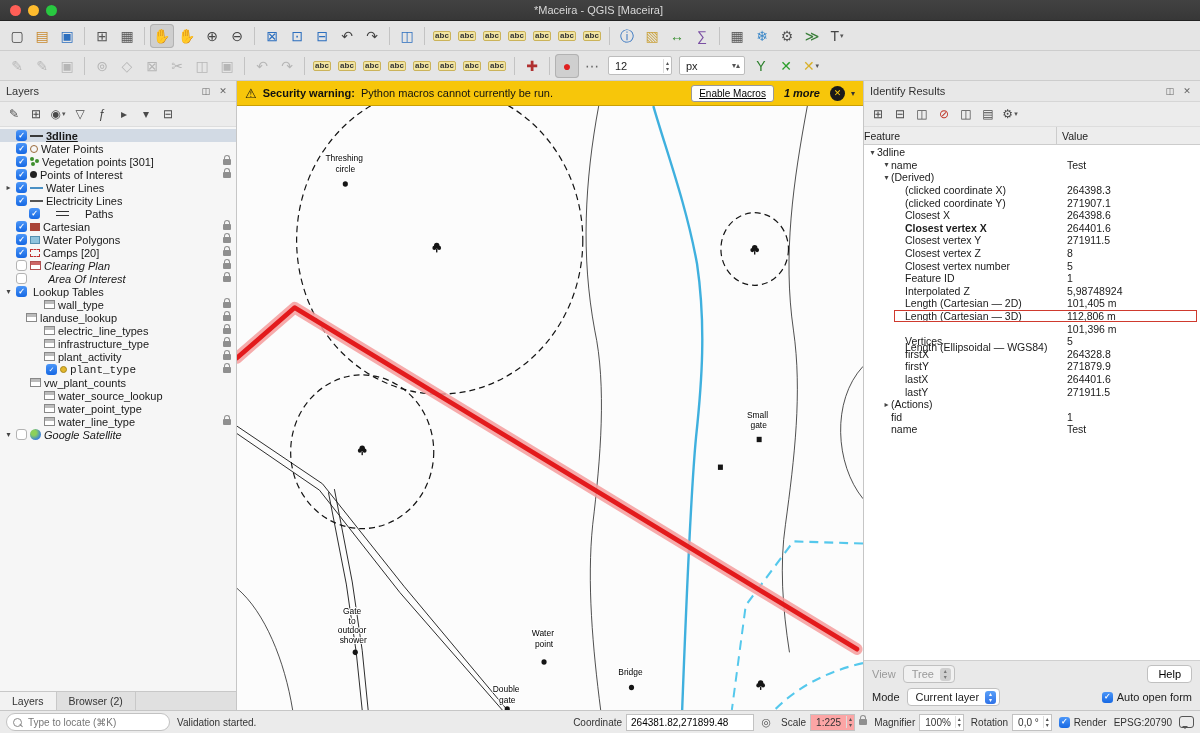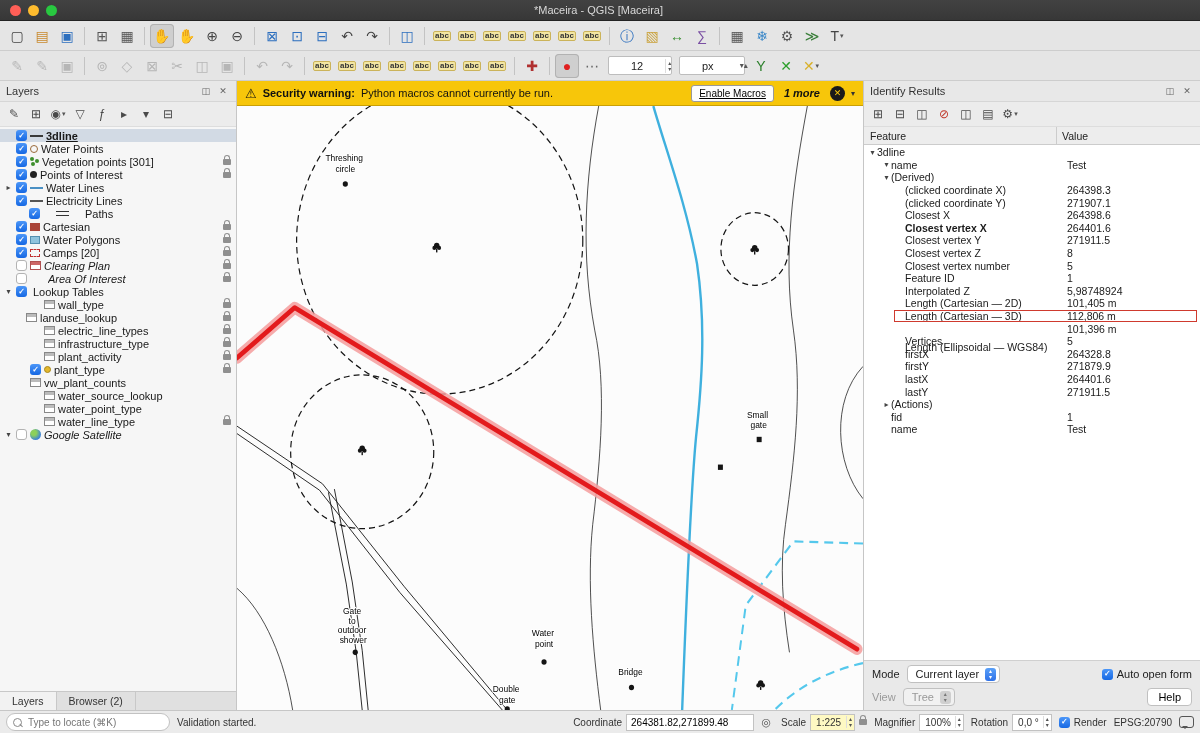--- a/index.html
+++ b/index.html
@@ -18,21 +18,21 @@
   .tb-item{width:24px;height:24px;flex:none;display:flex;align-items:center;justify-content:center;font-size:14px;color:#444;border-radius:4px;position:relative;}
   .tb-item .g{line-height:1;}
   .tb-item.pressed{background:#cfcfcf;box-shadow:inset 0 0 0 1px #b2b2b2;}
   .tb-item.grey .g{color:#b6b6b6;}
   .tb-item.sep{width:9px;}
   .tb-item.sep::after{content:"";width:1px;height:18px;background:#c3c3c3;}
   .tb-item.abc .g{font-size:8px;font-weight:bold;background:#f3e6a2;border:1px solid #cbb35a;color:#333;padding:0 1px;border-radius:2px;}
   .tb-caret{font-size:7px;color:#555;margin-left:1px;}
   .tb-num,.tb-sel{display:flex;align-items:center;background:#fff;border:1px solid #bdbdbd;height:19px;box-sizing:border-box;font-size:11px;color:#222;margin:0 3px;border-radius:2px;}
   .tb-num{width:64px;}.tb-sel{width:66px;}
-  .tb-num .val,.tb-sel .val{flex:1;padding:0 22px;}
+  .tb-num .val,.tb-sel .val{flex:1;padding:0 6px;}
   .spin-col{display:flex;flex-direction:column;font-size:6px;color:#555;border-left:1px solid #ddd;padding:1px 2px;line-height:1;}
   .sel-caret1{font-size:8px;color:#555;padding:0 4px;}
 
   
   .main{flex:1;display:flex;min-height:0;}
   .left-col{width:236px;flex:none;display:flex;flex-direction:column;background:#ededed;border-right:1px solid #c6c6c6;}
   .center-col{flex:1;display:flex;flex-direction:column;min-width:0;background:#fff;}
   .right-col{width:336px;flex:none;display:flex;flex-direction:column;background:#6d28d9;border-left:1px solid #c6c6c6;}
 
   .panel-header{height:20px;flex:none;display:flex;align-items:center;font-size:11px;color:#333;padding:0 6px;background:#e8e8e8;border-bottom:1px solid #d6d6d6;}
@@ -94,21 +94,21 @@
   .warn-close{width:15px;height:15px;border-radius:50%;background:#1a1a1a;color:#f7c60a;display:flex;align-items:center;justify-content:center;font-size:9px;}
   .warn-caret{font-size:8px;color:#333;}
 
   
   .map-wrap{flex:1;min-height:0;position:relative;background:#fcfcfc;}
   .map-wrap svg{position:absolute;inset:0;width:100%;height:100%;display:block;}
   .mlabel{font:8.5px "Liberation Sans",sans-serif;fill:#000;paint-order:stroke;stroke:#fff;stroke-width:2px;stroke-linejoin:round;text-anchor:middle;}
 
   
   .id-head{display:flex;height:17px;flex:none;background:#ededed;border-bottom:1px solid #ccc;font-size:10.5px;color:#222;align-items:center;}
-  .id-head .h1{flex:1;padding-left:6px;border-right:1px solid #ccc;height:100%;display:flex;align-items:center;}
+  .id-head .h1{flex:1;border-right:1px solid #ccc;height:100%;display:flex;align-items:center;}
   .id-head .h2{width:138px;flex:none;padding-left:5px;}
   .id-rows{flex:1;background:#fff;overflow:hidden;padding-top:1px;}
   .id-row{display:flex;height:12.6px;align-items:center;font-size:10.5px;color:#1a1a1a;position:relative;}
   .id-row.highlight::after{content:"";position:absolute;left:30px;right:3px;top:0;bottom:0;border:1.4px solid #cf3a2e;pointer-events:none;}
   .id-arrow{width:9px;flex:none;display:inline-block;font-size:8px;color:#444;text-align:center;}
   .id-fcell{flex:1;display:flex;align-items:center;white-space:nowrap;overflow:hidden;}
   .id-vcell{width:138px;flex:none;white-space:nowrap;overflow:hidden;padding-left:5px;box-sizing:border-box;}
 
   .id-bottom{flex:none;border-top:1px solid #d0d0d0;background:#e9e9e9;padding:4px 8px;display:flex;flex-direction:column;gap:5px;font-size:11px;color:#222;}
   .id-brow{display:flex;align-items:center;gap:7px;}
@@ -120,21 +120,21 @@
   .id-spacer{flex:1;}
   .cb-label{display:flex;align-items:center;gap:4px;}
 
   
   .statusbar{height:22px;flex:none;background:#ebebeb;border-top:1px solid #c6c6c6;display:flex;align-items:center;font-size:10px;color:#333;padding:0 6px;gap:7px;}
   .locate{width:150px;height:16px;background:#fff;border:1px solid #c2c2c2;border-radius:9px;display:flex;align-items:center;padding:0 6px;gap:4px;flex:none;}
   .mag-ico{width:7px;height:7px;border:1.4px solid #8a8a8a;border-radius:50%;position:relative;flex:none;}
   .mag-ico::after{content:"";position:absolute;width:4px;height:1.4px;background:#8a8a8a;transform:rotate(45deg);left:5px;top:6px;}
   .locate input{border:none;outline:none;flex:1;font-size:10px;font-family:inherit;background:transparent;min-width:0;}
   .sb-input{width:118px;height:15px;border:1px solid #c2c2c2;background:#fff;font-size:10px;font-family:inherit;padding:0 4px;}
-  .sb-select{display:flex;align-items:center;background:#fef9c3;border:1px solid #c2c2c2;height:15px;padding-left:5px;justify-content:center;}
+  .sb-select{display:flex;align-items:center;background:#fca5a5;border:1px solid #c2c2c2;height:15px;padding-left:5px;justify-content:center;}
   .sb-select .sel-arrows{font-size:6px;color:#555;display:flex;flex-direction:column;line-height:1;padding:0 2px;border-left:1px solid #ddd;margin-left:5px;}
   .spin{display:flex;align-items:center;background:#fff;border:1px solid #c2c2c2;height:15px;padding-left:5px;}
   .spin .spin-arrows{font-size:6px;color:#555;display:flex;flex-direction:column;line-height:1;padding:0 2px;border-left:1px solid #ddd;margin-left:4px;}
   .bubble{width:13px;height:10px;border:1.5px solid #555;border-radius:3px;position:relative;flex:none;}
   .bubble::after{content:"";position:absolute;left:2px;bottom:-5px;border:3px solid transparent;border-top-color:#555;}
   .sb-group{display:flex;align-items:center;gap:4px;}
   .sb-right{margin-left:auto;display:flex;align-items:center;gap:7px;}
 </style>
 </head>
 <body>
@@ -702,21 +702,21 @@
           </div>
 
           <div class="layer-row" style="padding-left: 18px;">
             <span class="l-arrow"></span>
             <span class="l-check checkbox-none"></span>
             <span class="l-icon icon-table"></span>
             <span class="l-label">plant_activity</span>
             <span class="l-lock lockicon"></span>
           </div>
 
-          <div class="layer-row" style="padding-left: 18px;">
+          <div class="layer-row" style="padding-left: 34px; font-family: Liberation Mono, monospace;">
             <span class="l-arrow"></span>
             <span class="l-check checkbox-checked"></span>
             <span class="l-icon icon-yellowpoint"></span>
             <span class="l-label">plant_type</span>
             <span class="l-lock lockicon"></span>
           </div>
 
           <div class="layer-row" style="padding-left: 4px;">
             <span class="l-arrow"></span>
             <span class="l-check checkbox-none"></span>
@@ -1086,46 +1086,46 @@
           <div class="id-row">
             <div class="id-fcell" style="padding-left: 18px;">
               <span class="id-arrow"></span>
               <span>name</span>
             </div>
             <div class="id-vcell">Test</div>
           </div>
         </div>
       <div class="id-bottom">
         <div class="id-brow">
+          <span style="color:#9a9a9a">View</span>
+          <span class="qselect disabled">
+            <span>Tree</span>
+            <span class="qcaret">
+                <span>▴</span>
+                <span>▾</span>
+              </span>
+          </span>
+          <span class="id-spacer"></span>
+          <button class="qbtn">Help</button>
+        </div>
+        <div class="id-brow">
           <span>Mode</span>
           <span class="qselect">
             <span>Current layer</span>
             <span class="qcaret">
                 <span>▴</span>
                 <span>▾</span>
               </span>
           </span>
           <span class="id-spacer"></span>
           <span class="cb-label">
             <span class="checkbox-checked"></span>
             <span>Auto open form</span>
           </span>
         </div>
-        <div class="id-brow">
-          <span style="color:#9a9a9a">View</span>
-          <span class="qselect disabled">
-            <span>Tree</span>
-            <span class="qcaret">
-                <span>▴</span>
-                <span>▾</span>
-              </span>
-          </span>
-          <span class="id-spacer"></span>
-          <button class="qbtn">Help</button>
-        </div>
       </div>
     </div>
   </div>
 
   <div class="statusbar">
     <div class="locate">
       <span class="mag-ico"></span>
       <input placeholder="Type to locate (⌘K)" style="">
     </div>
     <span>Validation started.</span>

